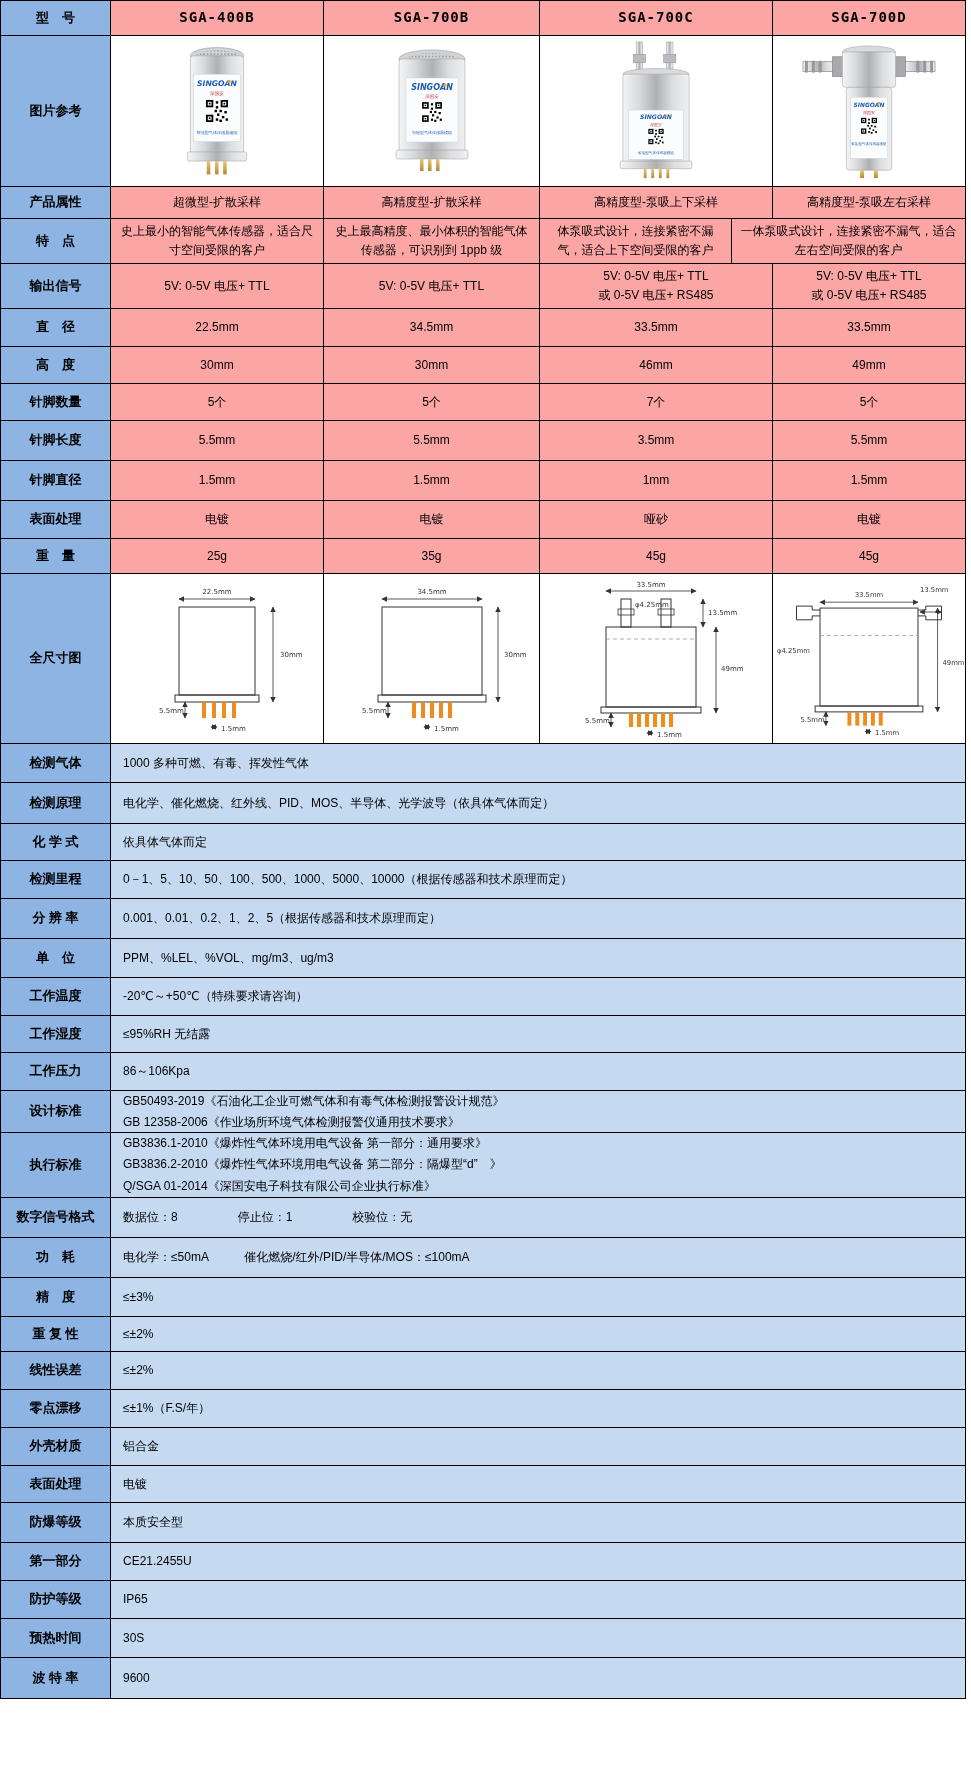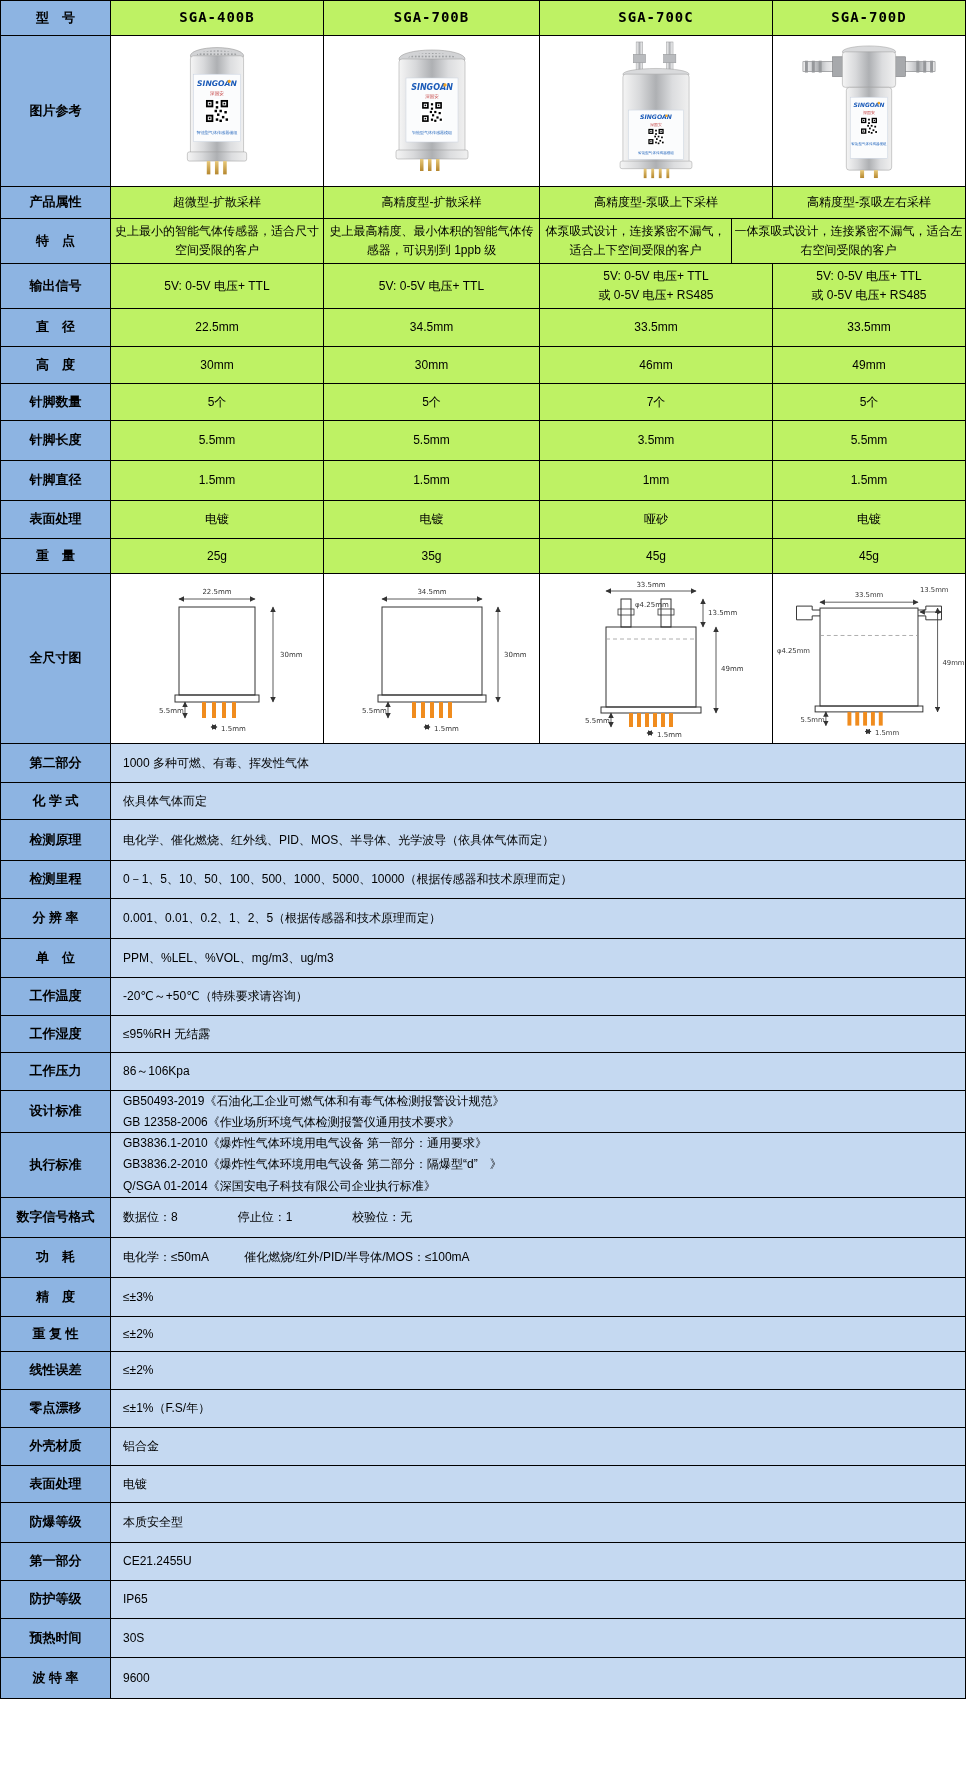--- a/index.html
+++ b/index.html
@@ -3,21 +3,21 @@
 <meta charset="utf-8">
 <style>
   html,body{margin:0;padding:0;background:#fff;}
   body{width:971px;font-family:"Liberation Sans","DejaVu Sans",sans-serif;color:#000;}
   .table{width:966px;border:1px solid #000;box-sizing:border-box;}
   .row{display:flex;box-sizing:border-box;border-bottom:1px solid #000;overflow:hidden;}
   .row:last-child{border-bottom:none;}
   .cell{box-sizing:border-box;border-right:1px solid #000;display:flex;align-items:center;justify-content:center;overflow:hidden;}
   .cell:last-child{border-right:none;}
   .lab{width:110px;flex-shrink:0;background:#8DB4E2;font-weight:bold;font-size:13px;text-align:left;line-height:1.4;white-space:pre-line;}
-  .v{background:#bef264;font-size:12px;text-align:center;white-space:pre-line;line-height:1.55;padding:2px 0;}
+  .v{background:#fca5a5;font-size:12px;text-align:center;white-space:pre-line;line-height:1.55;padding:2px 6px;}
   .w1{width:213px;}.w2{width:216px;}.w3{width:233px;}.w4{flex:1;}
   .wide{flex:1;background:#C5D9F1;justify-content:flex-start;text-align:left;padding:13px 12px;font-size:12px;white-space:pre-wrap;line-height:1.75;}
   .white{background:#fff;align-items:center;}
   .models .v{font-family:"DejaVu Sans Mono","Liberation Mono",monospace;font-weight:bold;font-size:14px;letter-spacing:1px;}
   svg text{font-family:"DejaVu Sans","Liberation Sans",sans-serif;}
   .dim{font-size:7px;fill:#333;}
 </style>
 </head>
 <body>
 
@@ -320,30 +320,30 @@
         <rect x="108" y="134" width="4" height="14" fill="#F08C1E"></rect>
         <line x1="54" y1="134" x2="54" y2="148" stroke="#333" stroke-width="0.8" marker-start="url(#ar)" marker-end="url(#ar)"></line>
         <text x="28" y="144" class="dim">5.5mm</text>
         <line x1="94" y1="154" x2="100" y2="154" stroke="#333" stroke-width="0.8" marker-start="url(#ar)" marker-end="url(#ar)"></line>
         <text x="104" y="158" class="dim">1.5mm</text>
       </svg>
     </div>
   </div>
 
   <div class="row" style="height:39px">
-    <div class="cell lab">第二部分</div>
+    <div class="cell lab">检测气体</div>
     <div class="cell wide">1000 多种可燃、有毒、挥发性气体</div>
+  </div>
+  <div class="row" style="height:41px">
+    <div class="cell lab">检测原理</div>
+    <div class="cell wide">电化学、催化燃烧、红外线、PID、MOS、半导体、光学波导（依具体气体而定）</div>
   </div>
   <div class="row" style="height:37px">
     <div class="cell lab">化 学 式</div>
     <div class="cell wide">依具体气体而定</div>
-  </div>
-  <div class="row" style="height:41px">
-    <div class="cell lab">检测原理</div>
-    <div class="cell wide">电化学、催化燃烧、红外线、PID、MOS、半导体、光学波导（依具体气体而定）</div>
   </div>
   <div class="row" style="height:38px">
     <div class="cell lab">检测里程</div>
     <div class="cell wide">0－1、5、10、50、100、500、1000、5000、10000（根据传感器和技术原理而定）</div>
   </div>
   <div class="row" style="height:40px">
     <div class="cell lab">分 辨 率</div>
     <div class="cell wide">0.001、0.01、0.2、1、2、5（根据传感器和技术原理而定）</div>
   </div>
   <div class="row" style="height:39px">

